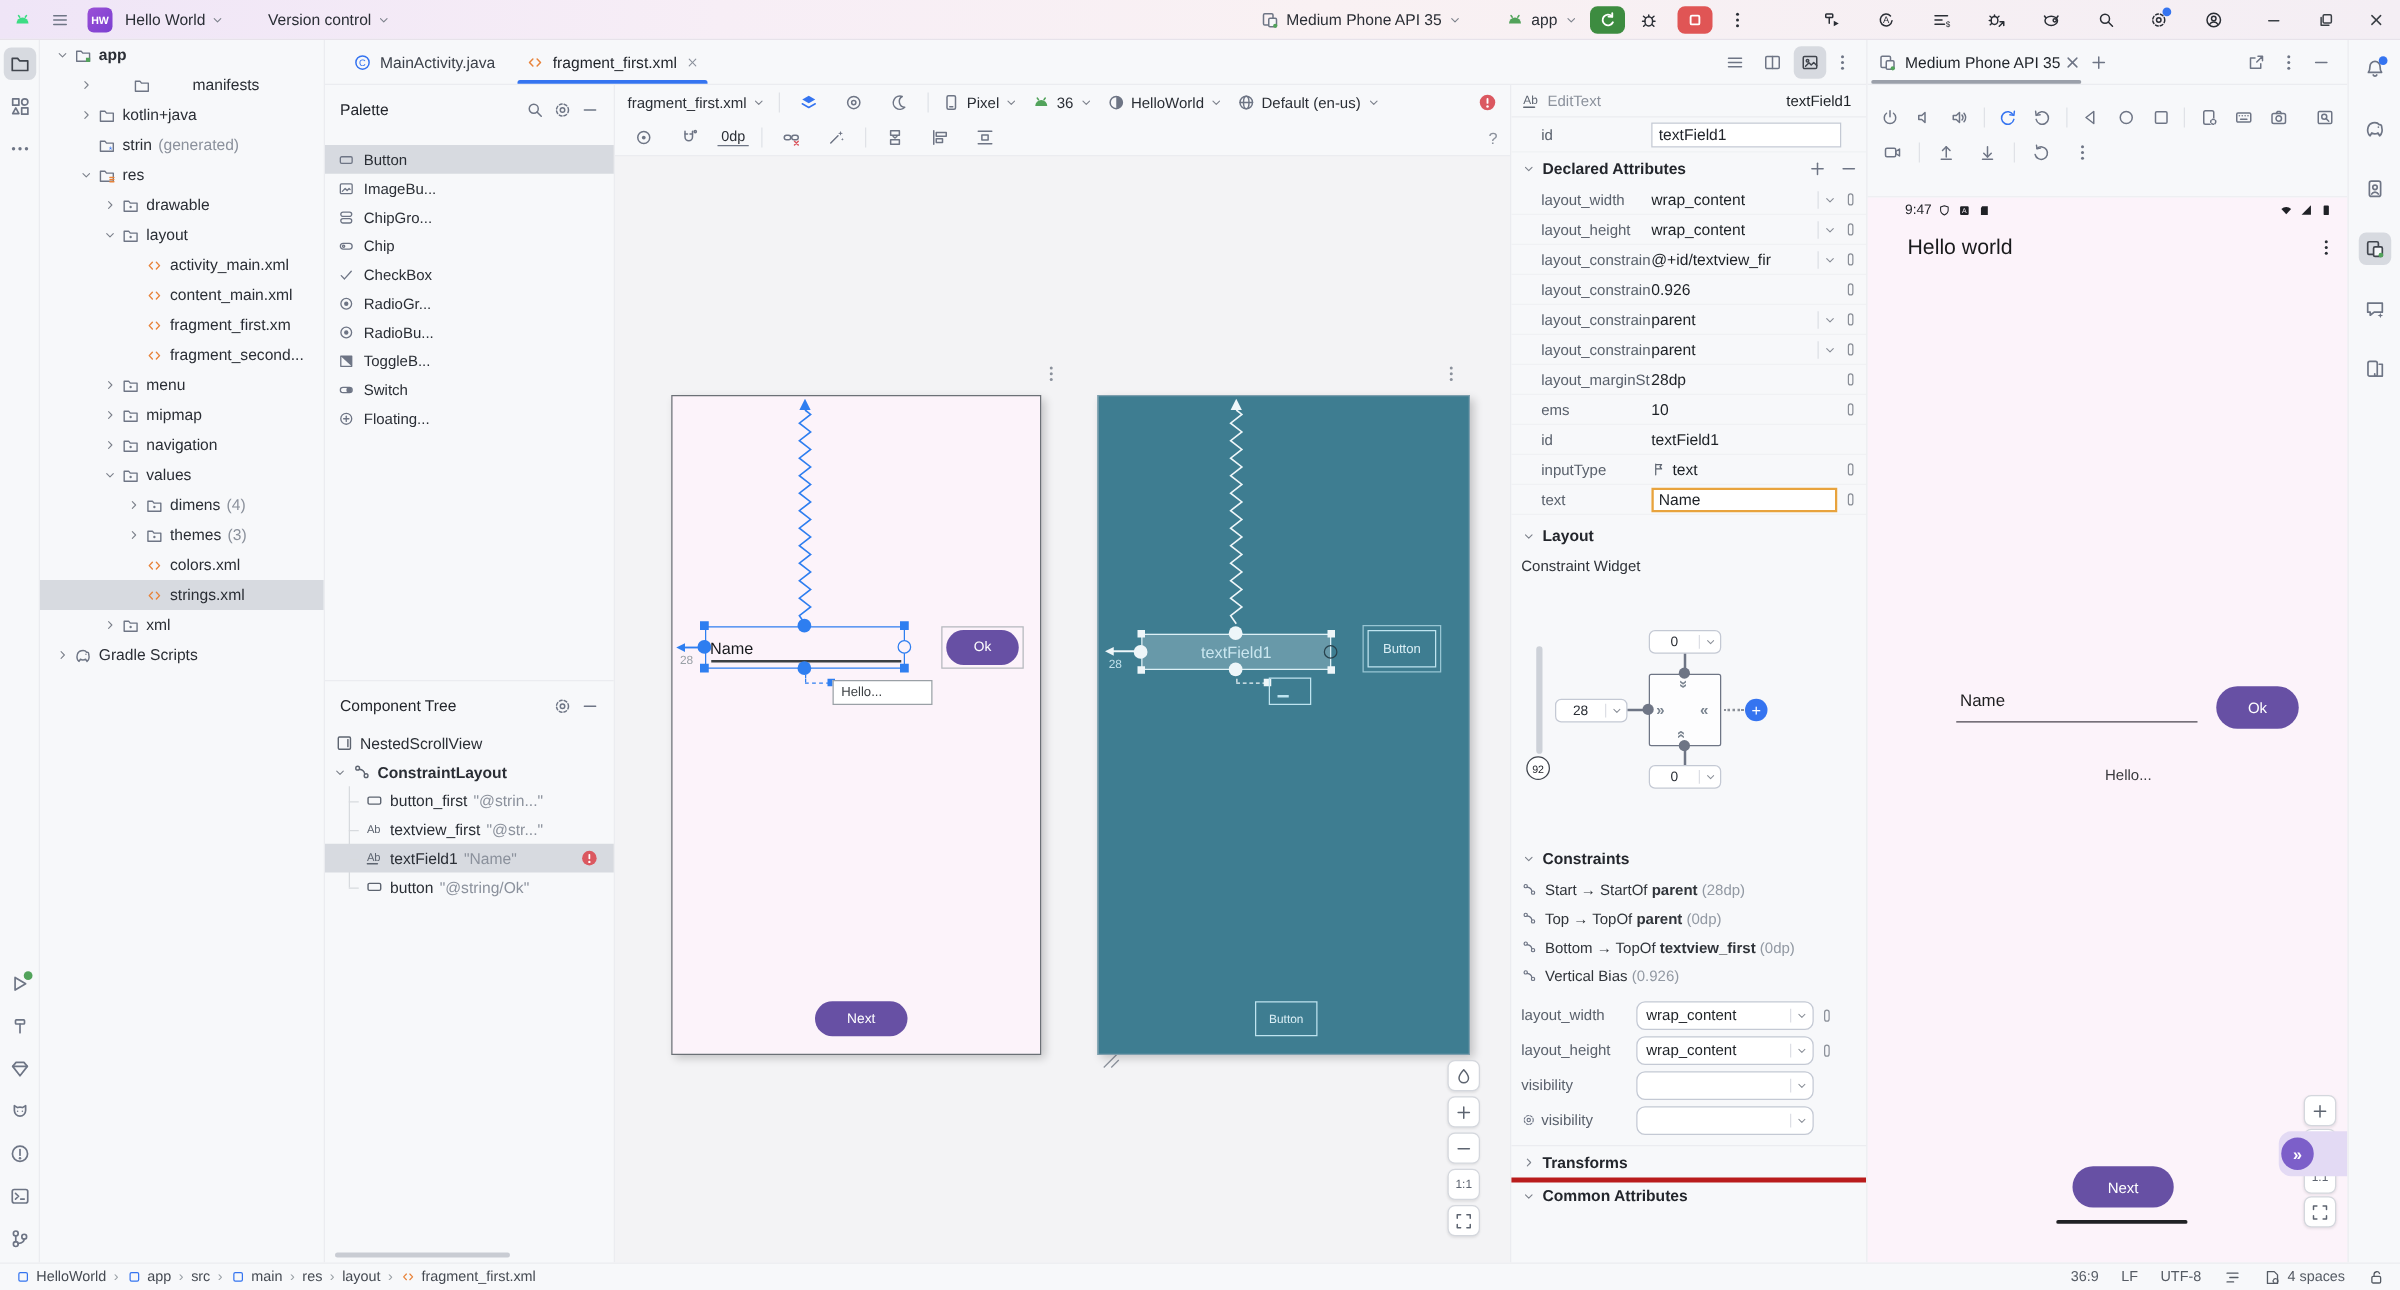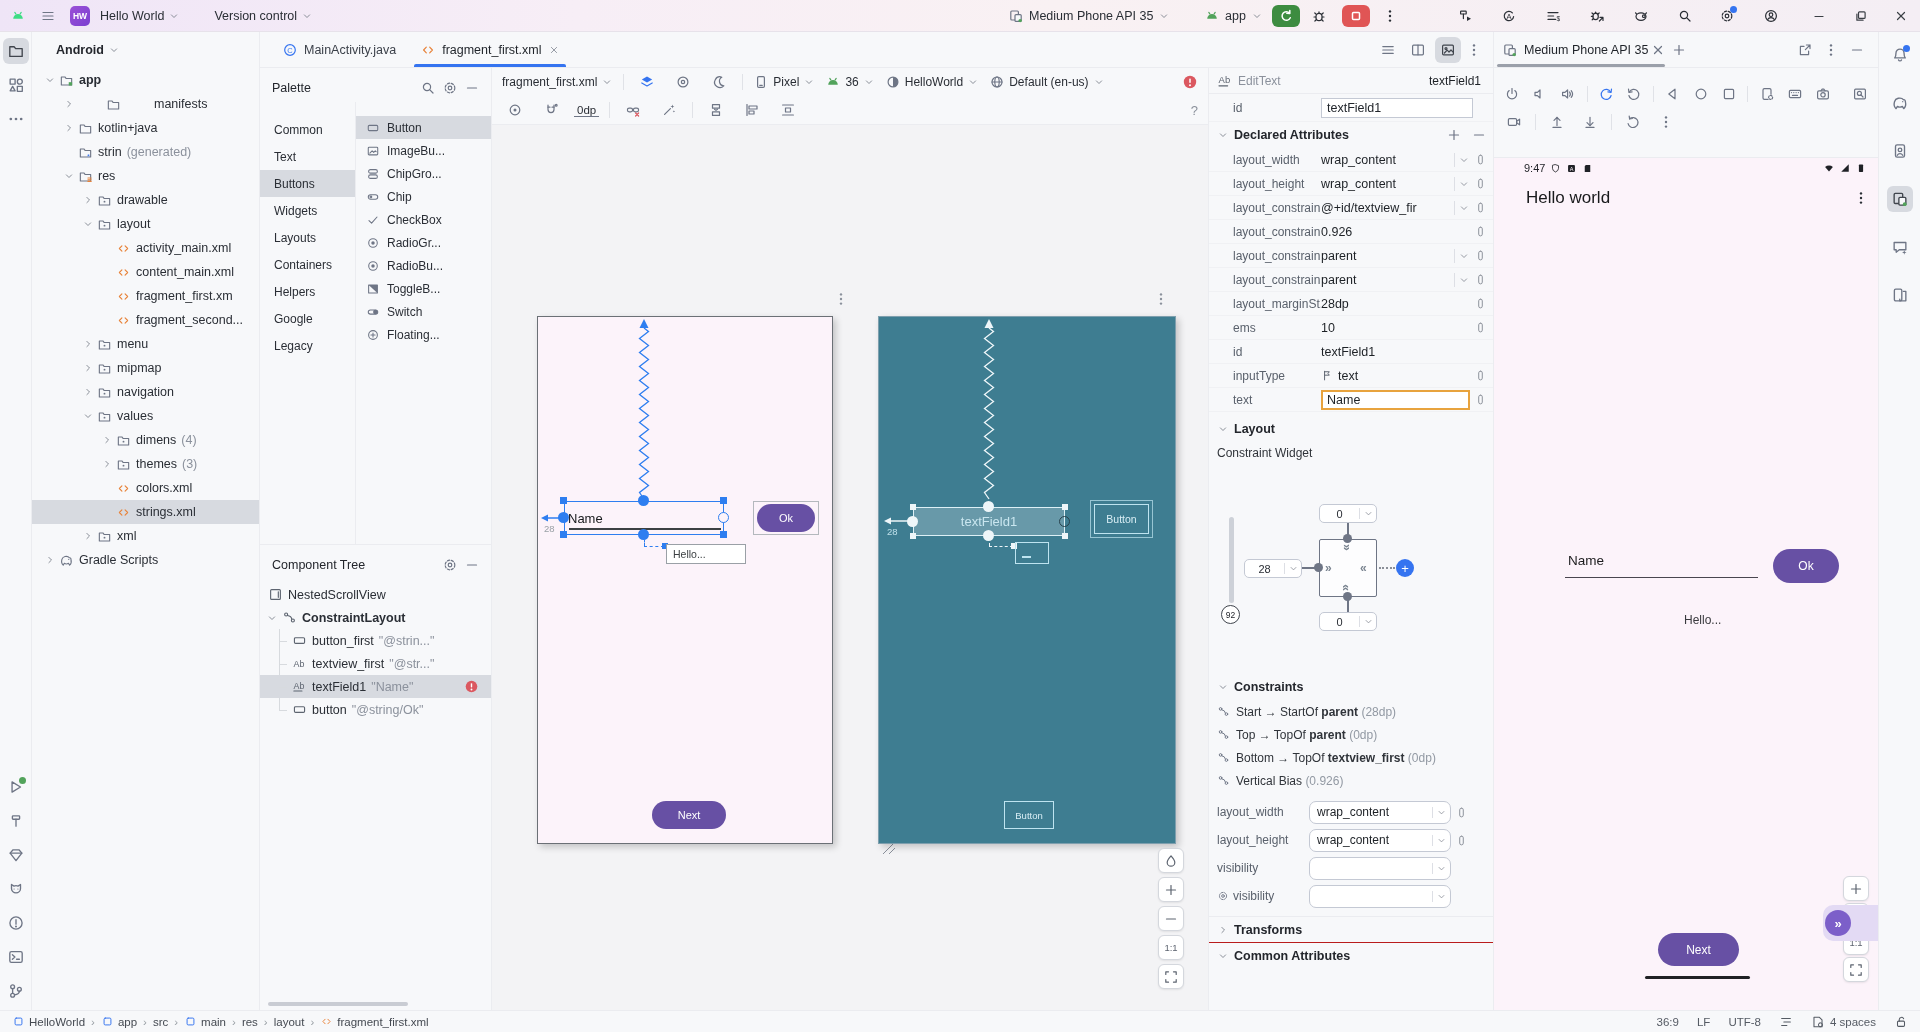--- a/index.html
+++ b/index.html
@@ -381,28 +381,20 @@
           <circle cx="5" cy="4.2" r="1.7"></circle>
           <circle cx="5" cy="11.8" r="1.7"></circle>
           <circle cx="11" cy="6.5" r="1.7"></circle>
           <line x1="5" y1="5.9" x2="5" y2="10.1"></line>
           <path d="M11 8.2 q0 2.6 -4.3 3.2"></path>
         </svg>
       </div>
     </div>
 
   <div id="project-panel" class="abs">
-    <div id="proj-head">
-        <span>Android</span>
-        <span style="color:#7d828c;display:flex">
-          <svg class="svgi" width="12" height="12" viewBox="0 0 16 16" fill="none" stroke="currentColor" stroke-width="1.2" stroke-linecap="round" stroke-linejoin="round">
-            <polyline points="4.5,6.5 8,10 11.5,6.5"></polyline>
-          </svg>
-        </span>
-      </div>
     <div id="proj-tree">
         <div class="trow" style="padding-left: 10px;">
           <span class="chev">
             <svg class="svgi" width="12" height="12" viewBox="0 0 16 16" fill="none" stroke="currentColor" stroke-width="1.2" stroke-linecap="round" stroke-linejoin="round">
               <polyline points="4.5,6.5 8,10 11.5,6.5"></polyline>
             </svg>
           </span>
           <span class="ticon">
             <svg class="svgi" width="15" height="15" viewBox="0 0 16 16" fill="none" stroke="currentColor" stroke-width="1.2" stroke-linecap="round" stroke-linejoin="round">
               <path d="M2.5 12.8 V4.2 h3.8 l1.4 1.7 h5.8 v6.9 z"></path>
@@ -741,31 +733,20 @@
                 <circle cx="8" cy="8" r="4.8" stroke-dasharray="2.2 1.7"></circle>
               </svg>
             </span>
           <span class="ib" style="width:22px">
               <svg class="svgi" width="16" height="16" viewBox="0 0 16 16" fill="none" stroke="currentColor" stroke-width="1.2" stroke-linecap="round" stroke-linejoin="round">
                 <line x1="3.5" y1="8" x2="12.5" y2="8"></line>
               </svg>
             </span>
         </div>
         <div id="palette-body">
-          <div id="pal-cats">
-              <div class="pcat">Common</div>
-              <div class="pcat">Text</div>
-              <div class="pcat sel">Buttons</div>
-              <div class="pcat">Widgets</div>
-              <div class="pcat">Layouts</div>
-              <div class="pcat">Containers</div>
-              <div class="pcat">Helpers</div>
-              <div class="pcat">Google</div>
-              <div class="pcat">Legacy</div>
-            </div>
           <div id="pal-items">
               <div class="pitem sel">
                 <span class="ticon">
                   <svg class="svgi" width="14" height="14" viewBox="0 0 16 16" fill="none" stroke="currentColor" stroke-width="1.2" stroke-linecap="round" stroke-linejoin="round">
                     <rect x="2.6" y="5" width="10.8" height="6" rx="1.2"></rect>
                   </svg>
                 </span>
                 <span>Button</span>
               </div>
               <div class="pitem">
@@ -1553,21 +1534,21 @@
             </div>
           </div>
         <div class="sechead" style="margin-top:6px;border-top:1px solid #ebecf0">
           <span style="color:#7d828c;display:flex">
               <svg class="svgi" width="12" height="12" viewBox="0 0 16 16" fill="none" stroke="currentColor" stroke-width="1.2" stroke-linecap="round" stroke-linejoin="round">
                 <polyline points="6.5,4.5 10,8 6.5,11.5"></polyline>
               </svg>
             </span>
           <span>Transforms</span>
         </div>
-        <div class="sechead" style="border-top:1px solid #b91c1c">
+        <div class="sechead" style="border-top:4px solid #b91c1c">
           <span style="color:#7d828c;display:flex">
               <svg class="svgi" width="12" height="12" viewBox="0 0 16 16" fill="none" stroke="currentColor" stroke-width="1.2" stroke-linecap="round" stroke-linejoin="round">
                 <polyline points="4.5,6.5 8,10 11.5,6.5"></polyline>
               </svg>
             </span>
           <span>Common Attributes</span>
         </div>
       </div>
     </div>
   </div>

